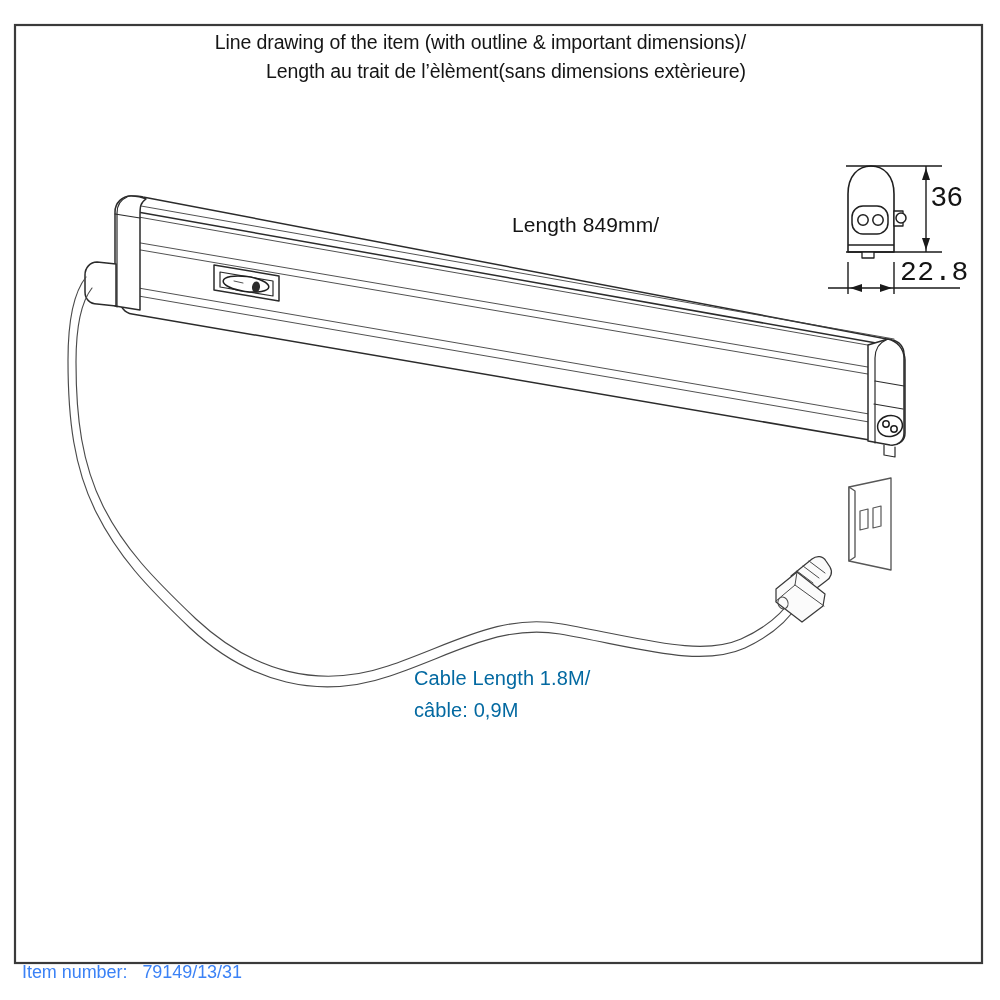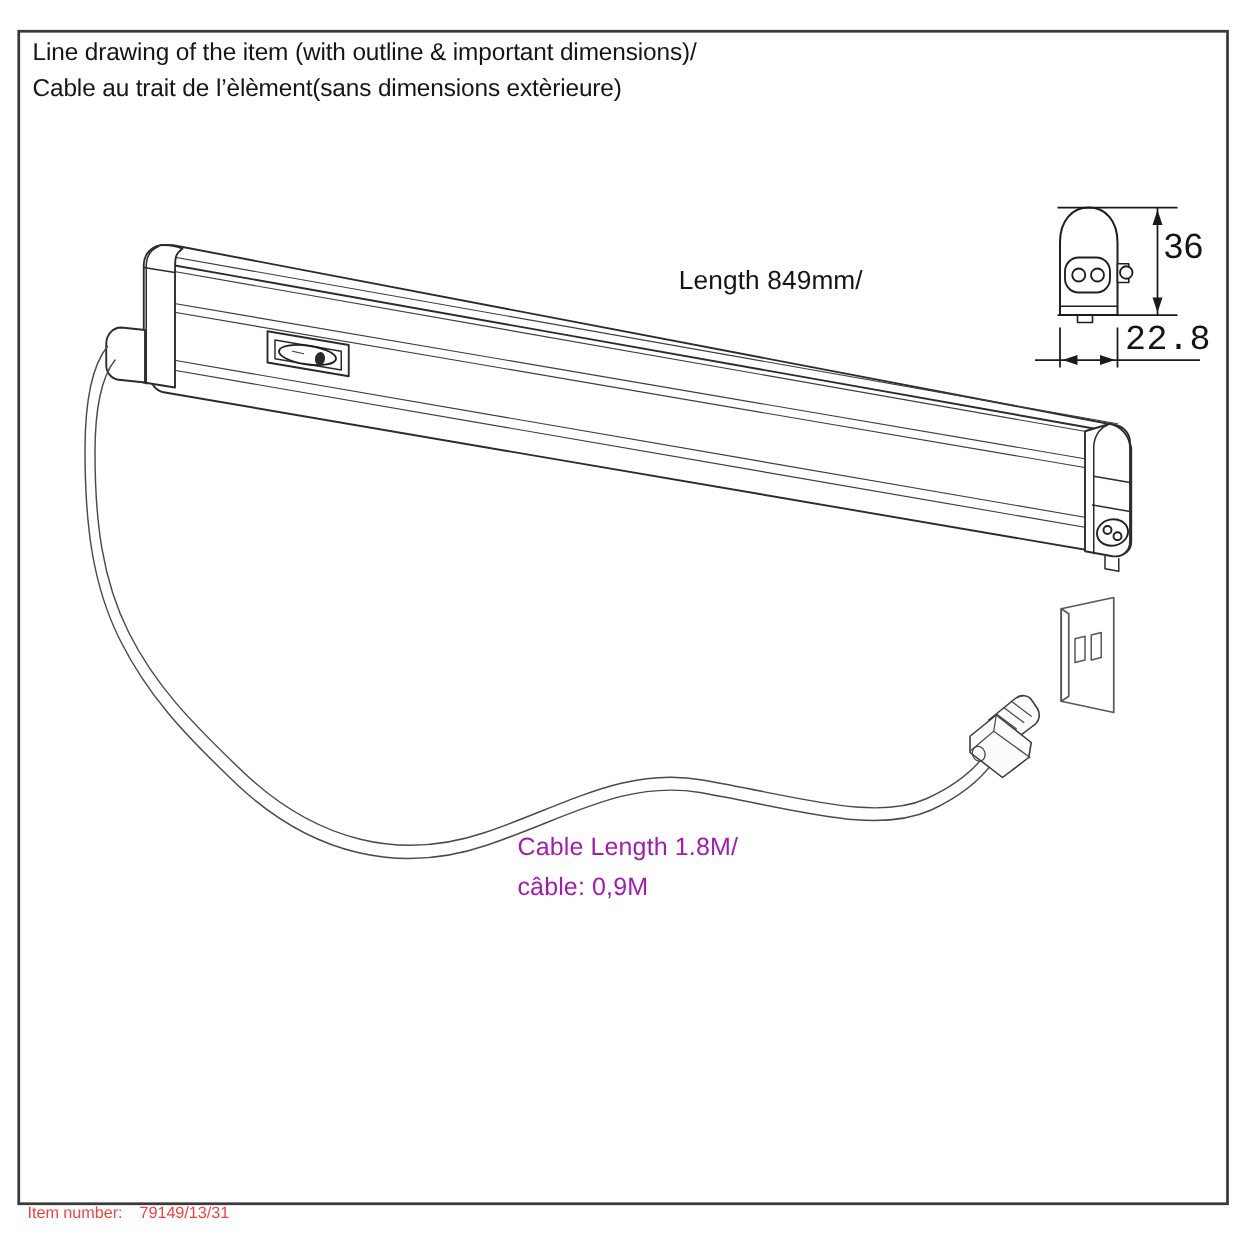--- a/index.html
+++ b/index.html
@@ -111,56 +111,56 @@
   .header-text {
     position: absolute;
     left: 26px;
     top: 28px;
     width: 720px;
     font-size: 19.5px;
     line-height: 29px;
     letter-spacing: -0.1px;
     color: #151515;
   }
-  .header-text div { white-space: nowrap; }
+  .header-text div { white-space: nowrap; text-align: right; }
 
   .label-length {
     position: absolute;
-    left: 543px;
+    left: 512px;
     top: 208px;
     font-size: 21px;
     line-height: 34px;
     color: #141414;
     letter-spacing: 0.1px;
     text-align: right;
   }
   .label-cable {
     position: absolute;
     left: 414px;
     top: 662px;
     font-size: 20px;
     line-height: 32px;
-    color: #a21caf;
+    color: #0369a1;
     letter-spacing: 0.1px;
   }
   .dim-text {
     position: absolute;
     font-size: 28px;
     color: #141414;
     letter-spacing: 0.4px;
   }
   #dim-36-text { left: 898px; top: 181px; margin-left: 33px; }
   #dim-228-text { left: 900px; top: 257px; font-family: Liberation Mono, monospace; }
 
   .item-number {
     position: absolute;
     left: 22px;
     top: 962px;
-    font-size: 13px;
-    color: #ef4444;
+    font-size: 18px;
+    color: #3b82f6;
     letter-spacing: -0.05px;
   }
 </style>
 </head>
 <body>
 
 <svg id="sheet" viewBox="0 0 1000 1000" xmlns="http://www.w3.org/2000/svg">
 
   <rect class="drawing-border" x="15" y="25" width="967" height="938"></rect>
 
@@ -325,21 +325,21 @@
     <path class="dim-ext" d="M 894 262 L 894 294"></path>
     <path class="dim-line" d="M 828 288 L 960 288"></path>
     <polygon class="arrow-fill" points="850,288 862,284 862,292"></polygon>
     <polygon class="arrow-fill" points="892,288 880,284 880,292"></polygon>
   </g>
 
 </svg>
 
 <div class="header-text">
   <div>Line drawing of the item (with outline &amp; important dimensions)/</div>
-  <div>Cable au trait de l’èlèment(sans dimensions extèrieure)</div>
+  <div>Length au trait de l’èlèment(sans dimensions extèrieure)</div>
 </div>
 
 <div class="label-length">
   <div>Length 849mm/</div>
 </div>
 
 <div class="label-cable">
   <div>Cable Length 1.8M/</div>
   <div>câble: 0,9M</div>
 </div>

